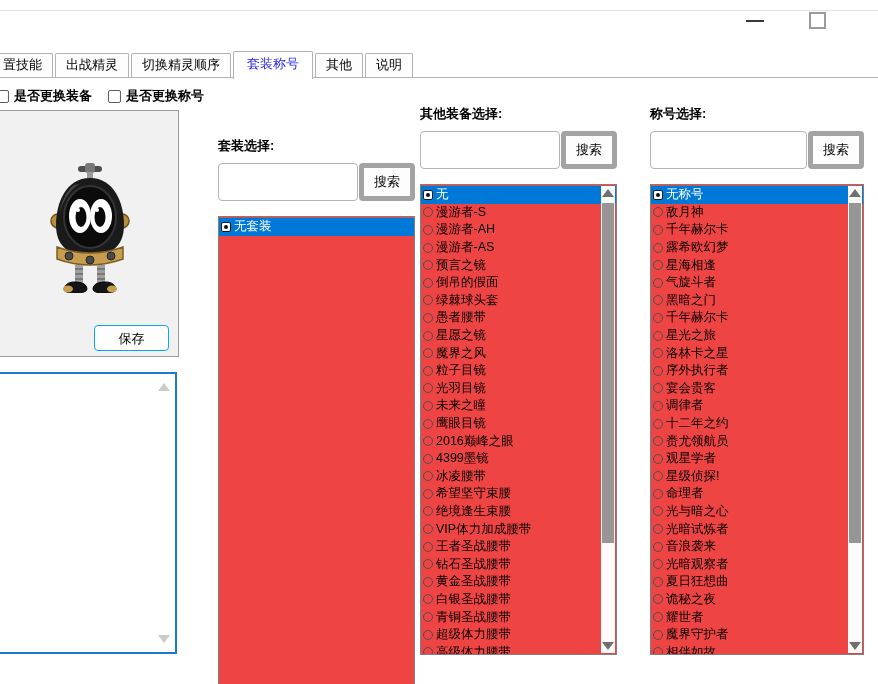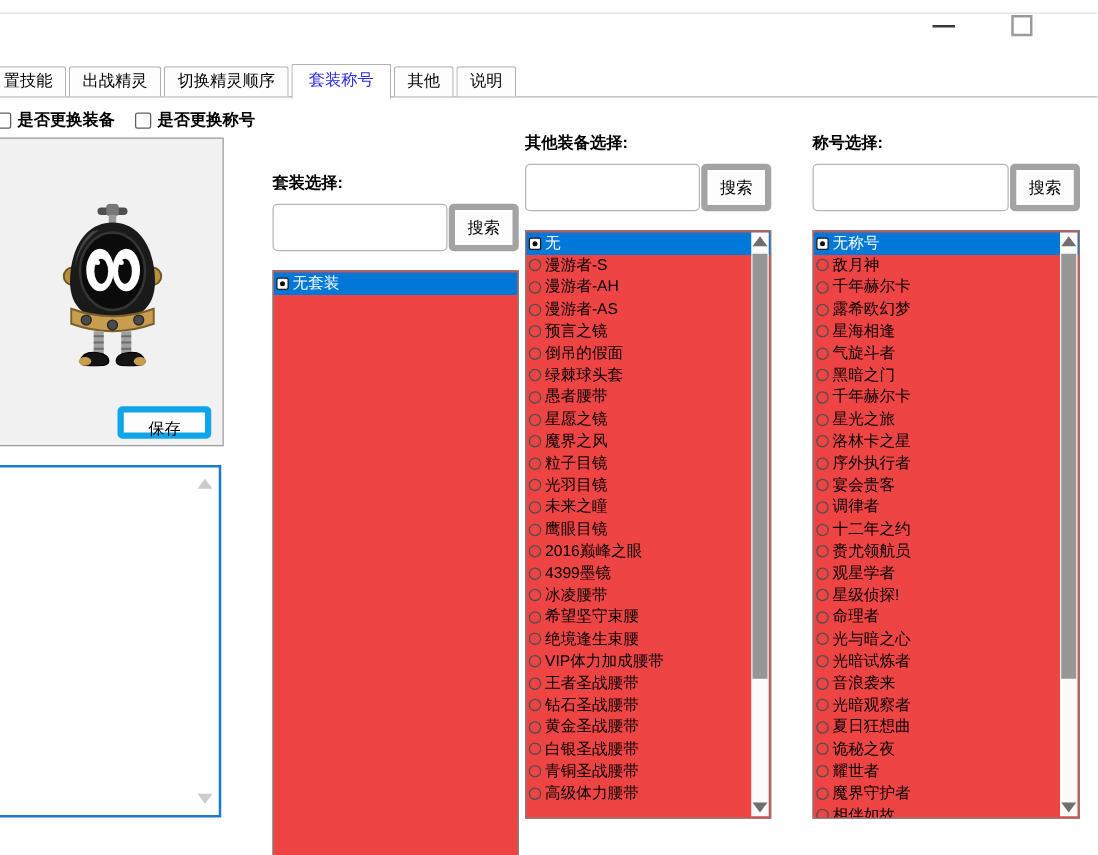--- a/index.html
+++ b/index.html
@@ -30,21 +30,21 @@
   .check{display:flex;align-items:center;cursor:default;text-align:right;}
   .check .box{width:13px;height:13px;box-sizing:border-box;border:1px solid #5f5f5f;
        border-radius:2px;background:#fff;margin-right:5px;margin-left:-2px;}
   .check:first-child .box{margin-left:-4px;}
 
   
   .petbox{position:absolute;left:-3px;top:110px;width:182px;height:247px;box-sizing:border-box;
        border:1px solid #9c9c9c;background:#f1f1f1;}
   .petimg{position:absolute;left:46px;top:52px;width:92px;height:130px;}
   .savebtn{position:absolute;right:9px;bottom:5px;width:75px;height:26px;box-sizing:border-box;
-       background:#fdfdfd;border:5px solid #0ea5e9;border-radius:4px;font-size:13px;
+       background:#fdfdfd;border:1px solid #0ea5e9;border-radius:4px;font-size:13px;
        font-family:inherit;text-align:center;line-height:24px;}
 
   
   .notebox{position:absolute;left:-3px;top:372px;width:180px;height:282px;box-sizing:border-box;
        border:2px solid var(--focus);background:#fff;}
   .tri{width:0;height:0;position:absolute;}
   .tri.lt-up{right:5px;top:9px;border-left:6px solid transparent;border-right:6px solid transparent;
        border-bottom:8px solid #cbcbcb;}
   .tri.lt-down{right:5px;bottom:9px;border-left:6px solid transparent;border-right:6px solid transparent;
        border-top:8px solid #cbcbcb;}
@@ -283,20 +283,24 @@
       <div class="row">
         <span class="radio"></span>
         <span>白银圣战腰带</span>
       </div>
       <div class="row">
         <span class="radio"></span>
         <span>青铜圣战腰带</span>
       </div>
       <div class="row">
         <span class="radio"></span>
+        <span>超级体力腰带</span>
+      </div>
+      <div class="row">
+        <span class="radio"></span>
         <span>高级体力腰带</span>
       </div>
     </div>
 </div>
 
 <div class="col" id="col-title">
   <div class="col-title">称号选择:</div>
   <div class="searchrow">
     <input value="" style="">
     <button>搜索</button>

